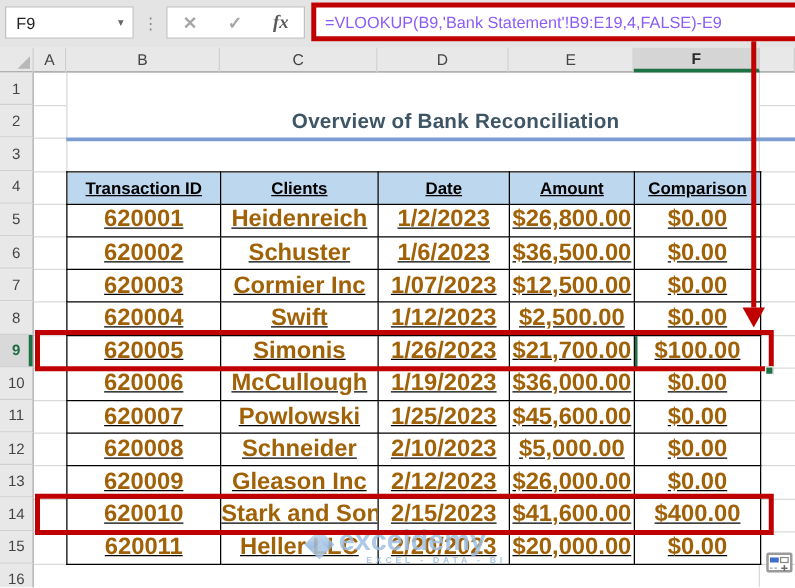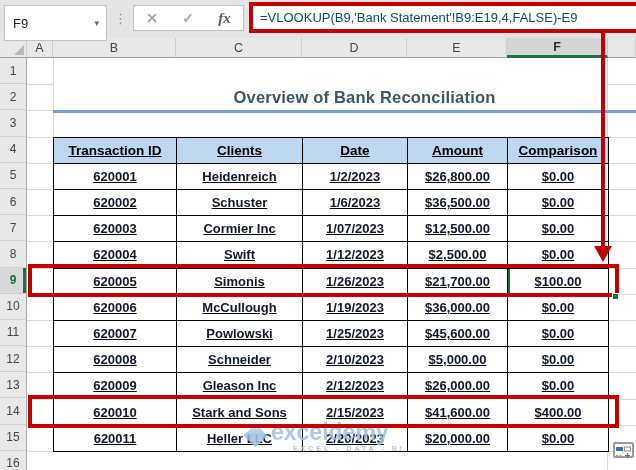--- a/index.html
+++ b/index.html
@@ -3,33 +3,33 @@
 <meta charset="utf-8">
 <style>
   html,body{margin:0;padding:0;}
   .screen{
     position:relative;width:636px;height:470px;overflow:hidden;
     background:#fff;font-family:"Liberation Sans",sans-serif;
     -webkit-font-smoothing:antialiased;
   }
   
   .topbar{position:absolute;left:0;top:0;width:636px;height:38px;background:#E4E4E4;z-index:30;}
-  .name-box{position:absolute;left:4px;top:5px;width:103px;height:36px;background:#fff;
+  .name-box{position:absolute;left:4px;top:5px;width:103px;height:26px;background:#fff;
     border:1px solid #C2C2C2;box-sizing:border-box;display:flex;align-items:center;}
   .name-box .ref{font-size:13px;color:#222;padding-left:8px;flex:1;}
   .name-box .dd{font-size:9px;color:#666;padding-right:7px;}
   .dots{position:absolute;left:114px;top:5px;height:26px;display:flex;align-items:center;
     color:#8A8A8A;font-size:13px;letter-spacing:0;}
   .fx-group{position:absolute;left:133px;top:5px;width:111px;height:26px;background:#fff;
     border:1px solid #C2C2C2;box-sizing:border-box;display:flex;align-items:center;justify-content:space-around;}
   .fx-group .cancel,.fx-group .enter{color:#A6A6A6;font-size:14px;font-weight:700;}
   .fx-group .fx{font-family:"Liberation Serif",serif;font-style:italic;color:#595959;font-size:15px;font-weight:700;}
   .formula-box{position:absolute;left:249px;top:2px;width:393px;height:31px;background:#fff;
     border:4px solid #C00000;box-sizing:border-box;display:flex;align-items:center;}
-  .formula-box .ftext{font-size:13px;color:#0c4a6e;padding-left:7px;white-space:nowrap;}
+  .formula-box .ftext{font-size:13px;color:#8b5cf6;padding-left:7px;white-space:nowrap;}
   
   .colheaders{position:absolute;left:0;top:38px;width:636px;height:20px;background:#E8E8E8;z-index:25;display:flex;}
   .corner{width:27px;height:20px;box-sizing:border-box;border-right:1px solid #CFCFCF;border-bottom:1px solid #9E9E9E;position:relative;background:#E8E8E8;}
   .corner .tri{position:absolute;right:2px;bottom:2px;width:0;height:0;
     border-left:10px solid transparent;border-bottom:10px solid #B8B8B8;}
   .col-h{height:20px;box-sizing:border-box;border-right:1px solid #CFCFCF;border-bottom:1px solid #9E9E9E;
     display:flex;align-items:center;justify-content:center;font-size:12.5px;color:#444;background:#E8E8E8;}
   .col-h.selected{background:#D5D5D5;border-bottom:3px solid #1E7145;color:#2b2b2b;font-weight:700;}
   
   .rowheaders{position:absolute;left:0;top:58px;width:27px;z-index:25;}
@@ -42,21 +42,21 @@
   .gl{position:absolute;background:#D9D9D9;z-index:1;}
   
   .title-band{position:absolute;left:53px;top:84px;width:623px;height:26px;z-index:4;
     display:flex;align-items:center;justify-content:center;border-bottom:3px solid #7D9ED3;box-sizing:content-box;}
   .title-band .t{font-size:16.5px;font-weight:700;color:#3E5566;letter-spacing:.2px;}
   
   table.sheet{position:absolute;left:53px;top:136.6px;width:555px;border-collapse:collapse;z-index:5;table-layout:fixed;text-decoration:underline;}
   table.sheet th,table.sheet td{border:1.5px solid #000;text-align:center;padding:0;height:26.2px;
     box-sizing:border-box;overflow:hidden;white-space:nowrap;}
   table.sheet th{background:#BDD7EE;font-size:13.5px;font-weight:700;color:#000;}
-  table.sheet td{font-size:13px;font-weight:600;color:#0f172a;background:#fff;}
+  table.sheet td{font-size:19px;font-weight:600;color:#a16207;background:#fff;}
   td.f9-selected{box-shadow:inset 2px 0 0 #1E7145;}
   
   .red-line{position:absolute;left:601px;top:33px;width:4px;height:213px;background:#C00000;z-index:40;}
   .red-arrowhead{position:absolute;left:594px;top:246px;width:0;height:0;z-index:40;
     border-left:9px solid transparent;border-right:9px solid transparent;border-top:16px solid #C00000;}
   .row-red-box{position:absolute;left:28px;width:591px;height:33.2px;border:4px solid #C00000;
     box-sizing:border-box;z-index:20;background:transparent;}
   .fill-handle{position:absolute;left:612px;top:293px;width:7px;height:7px;background:#1E7145;
     border:1px solid #fff;box-sizing:border-box;z-index:22;}
   

